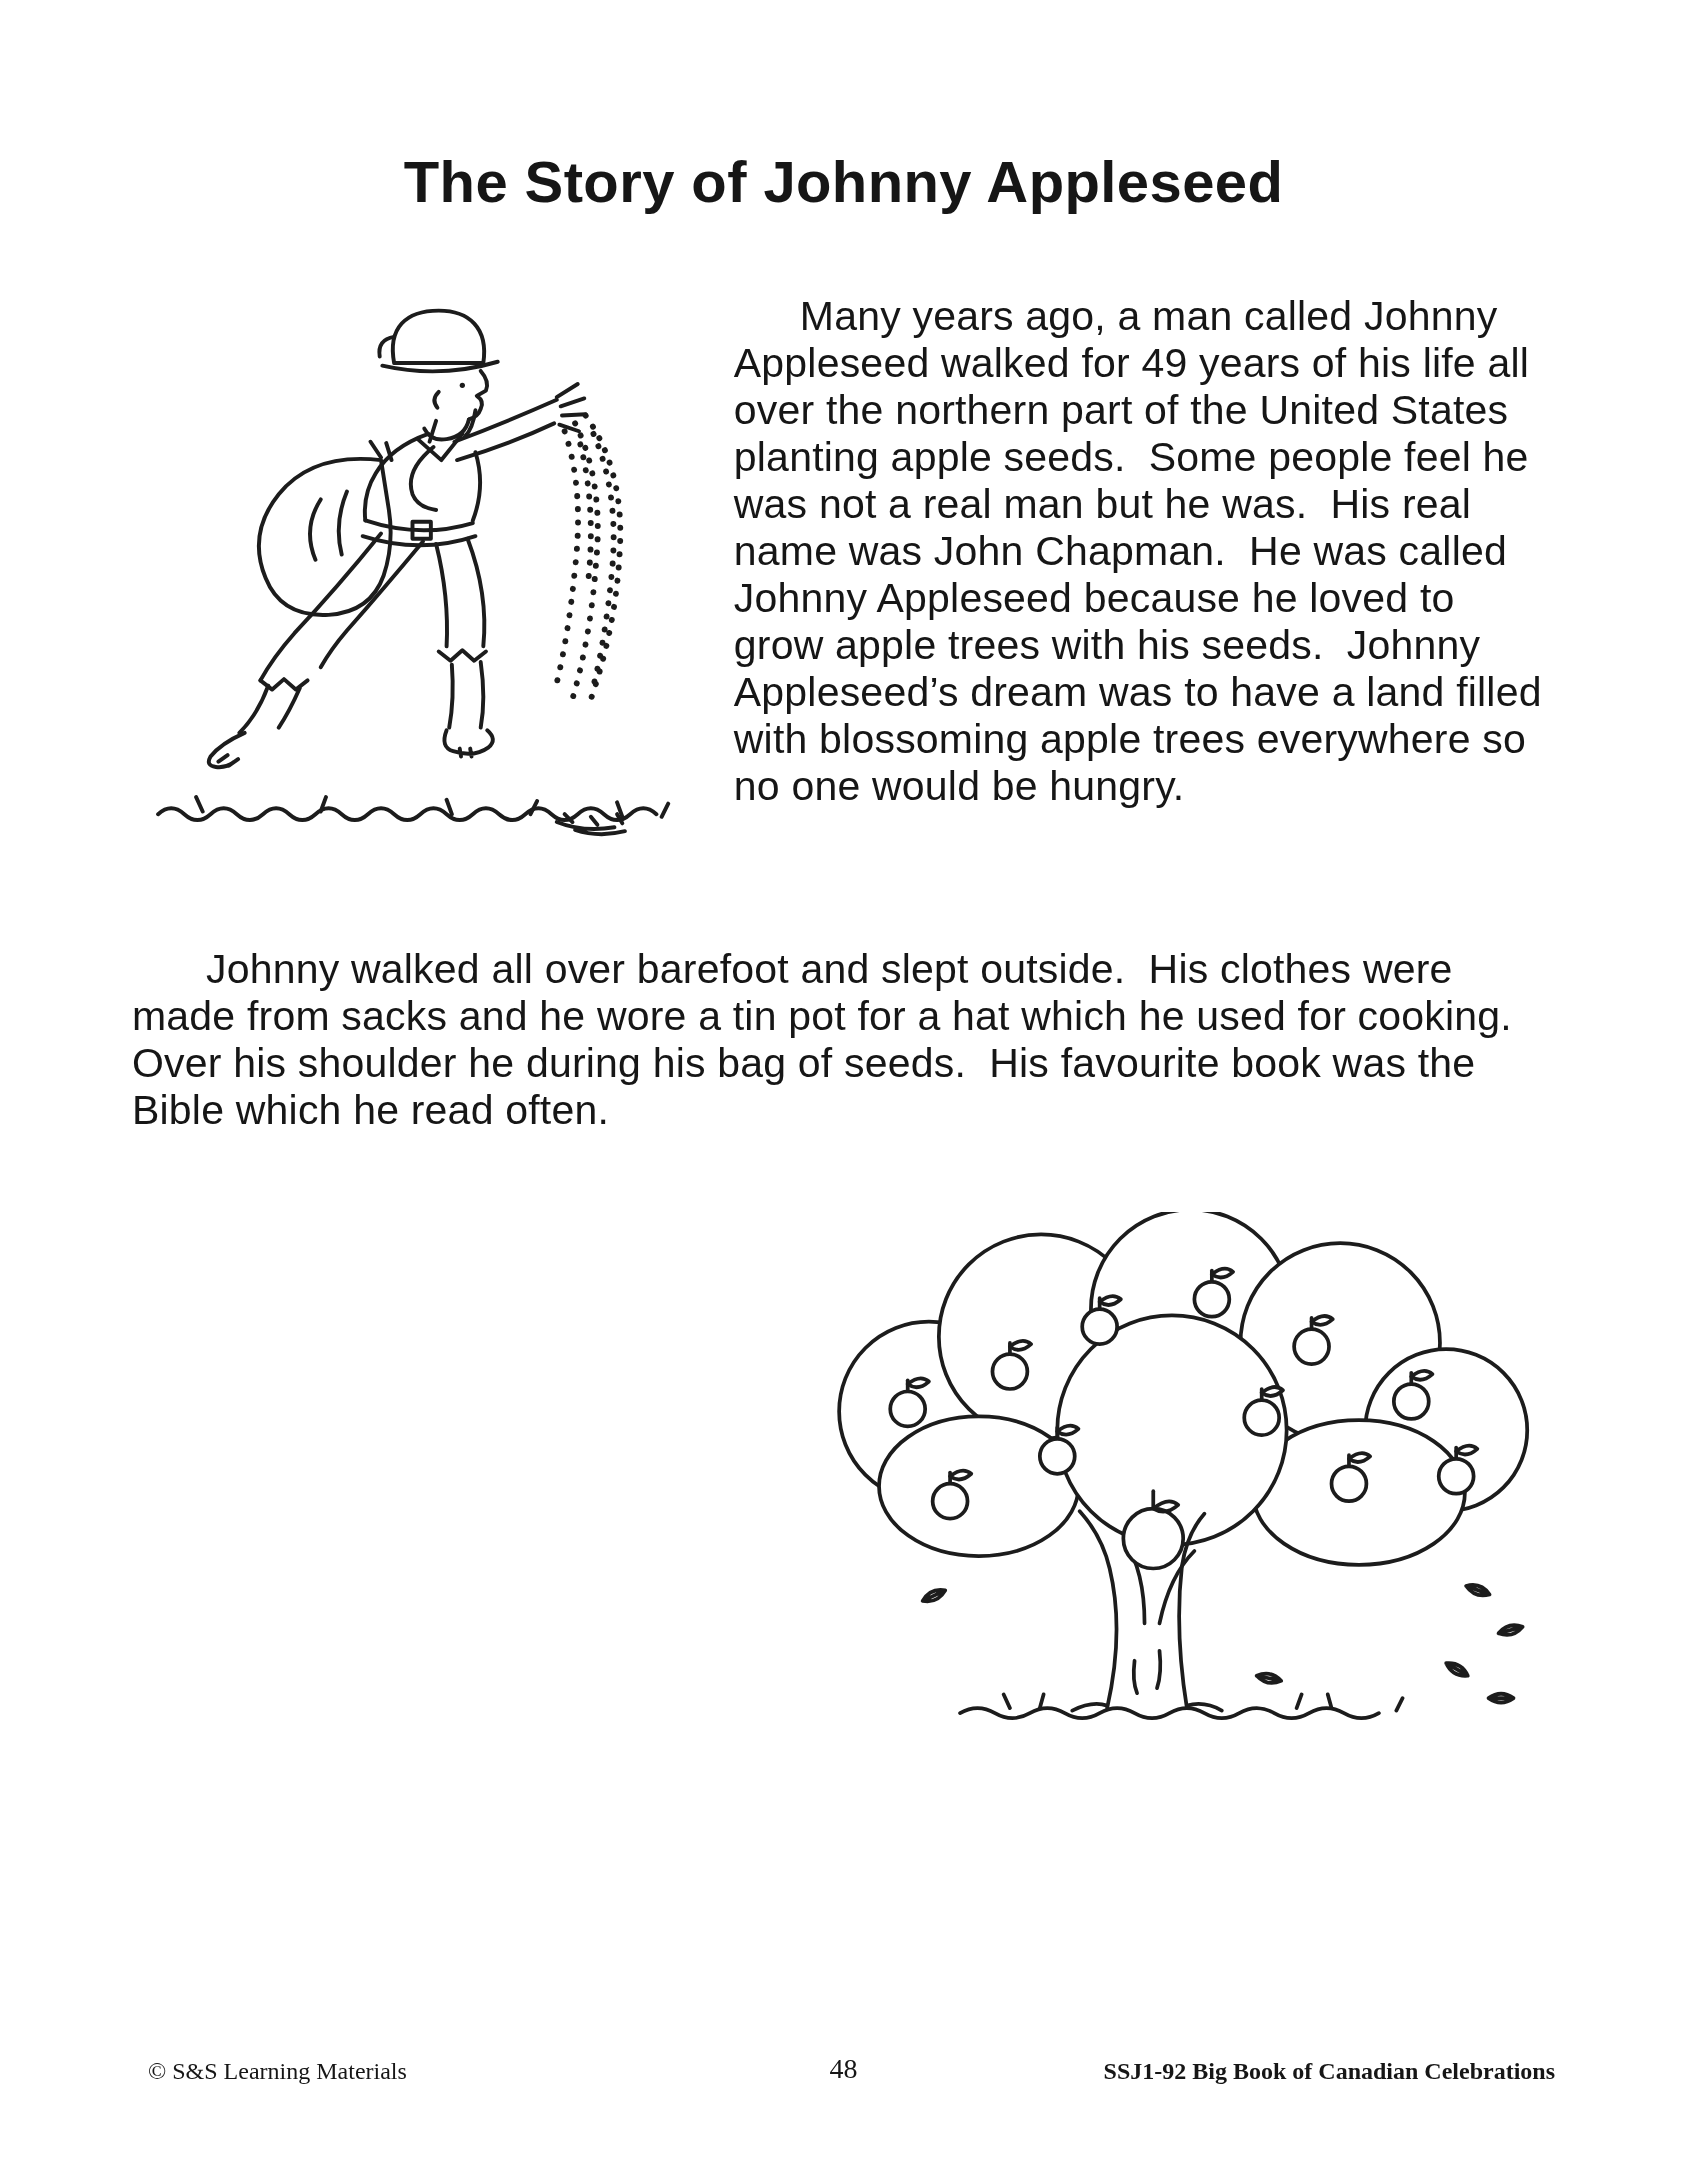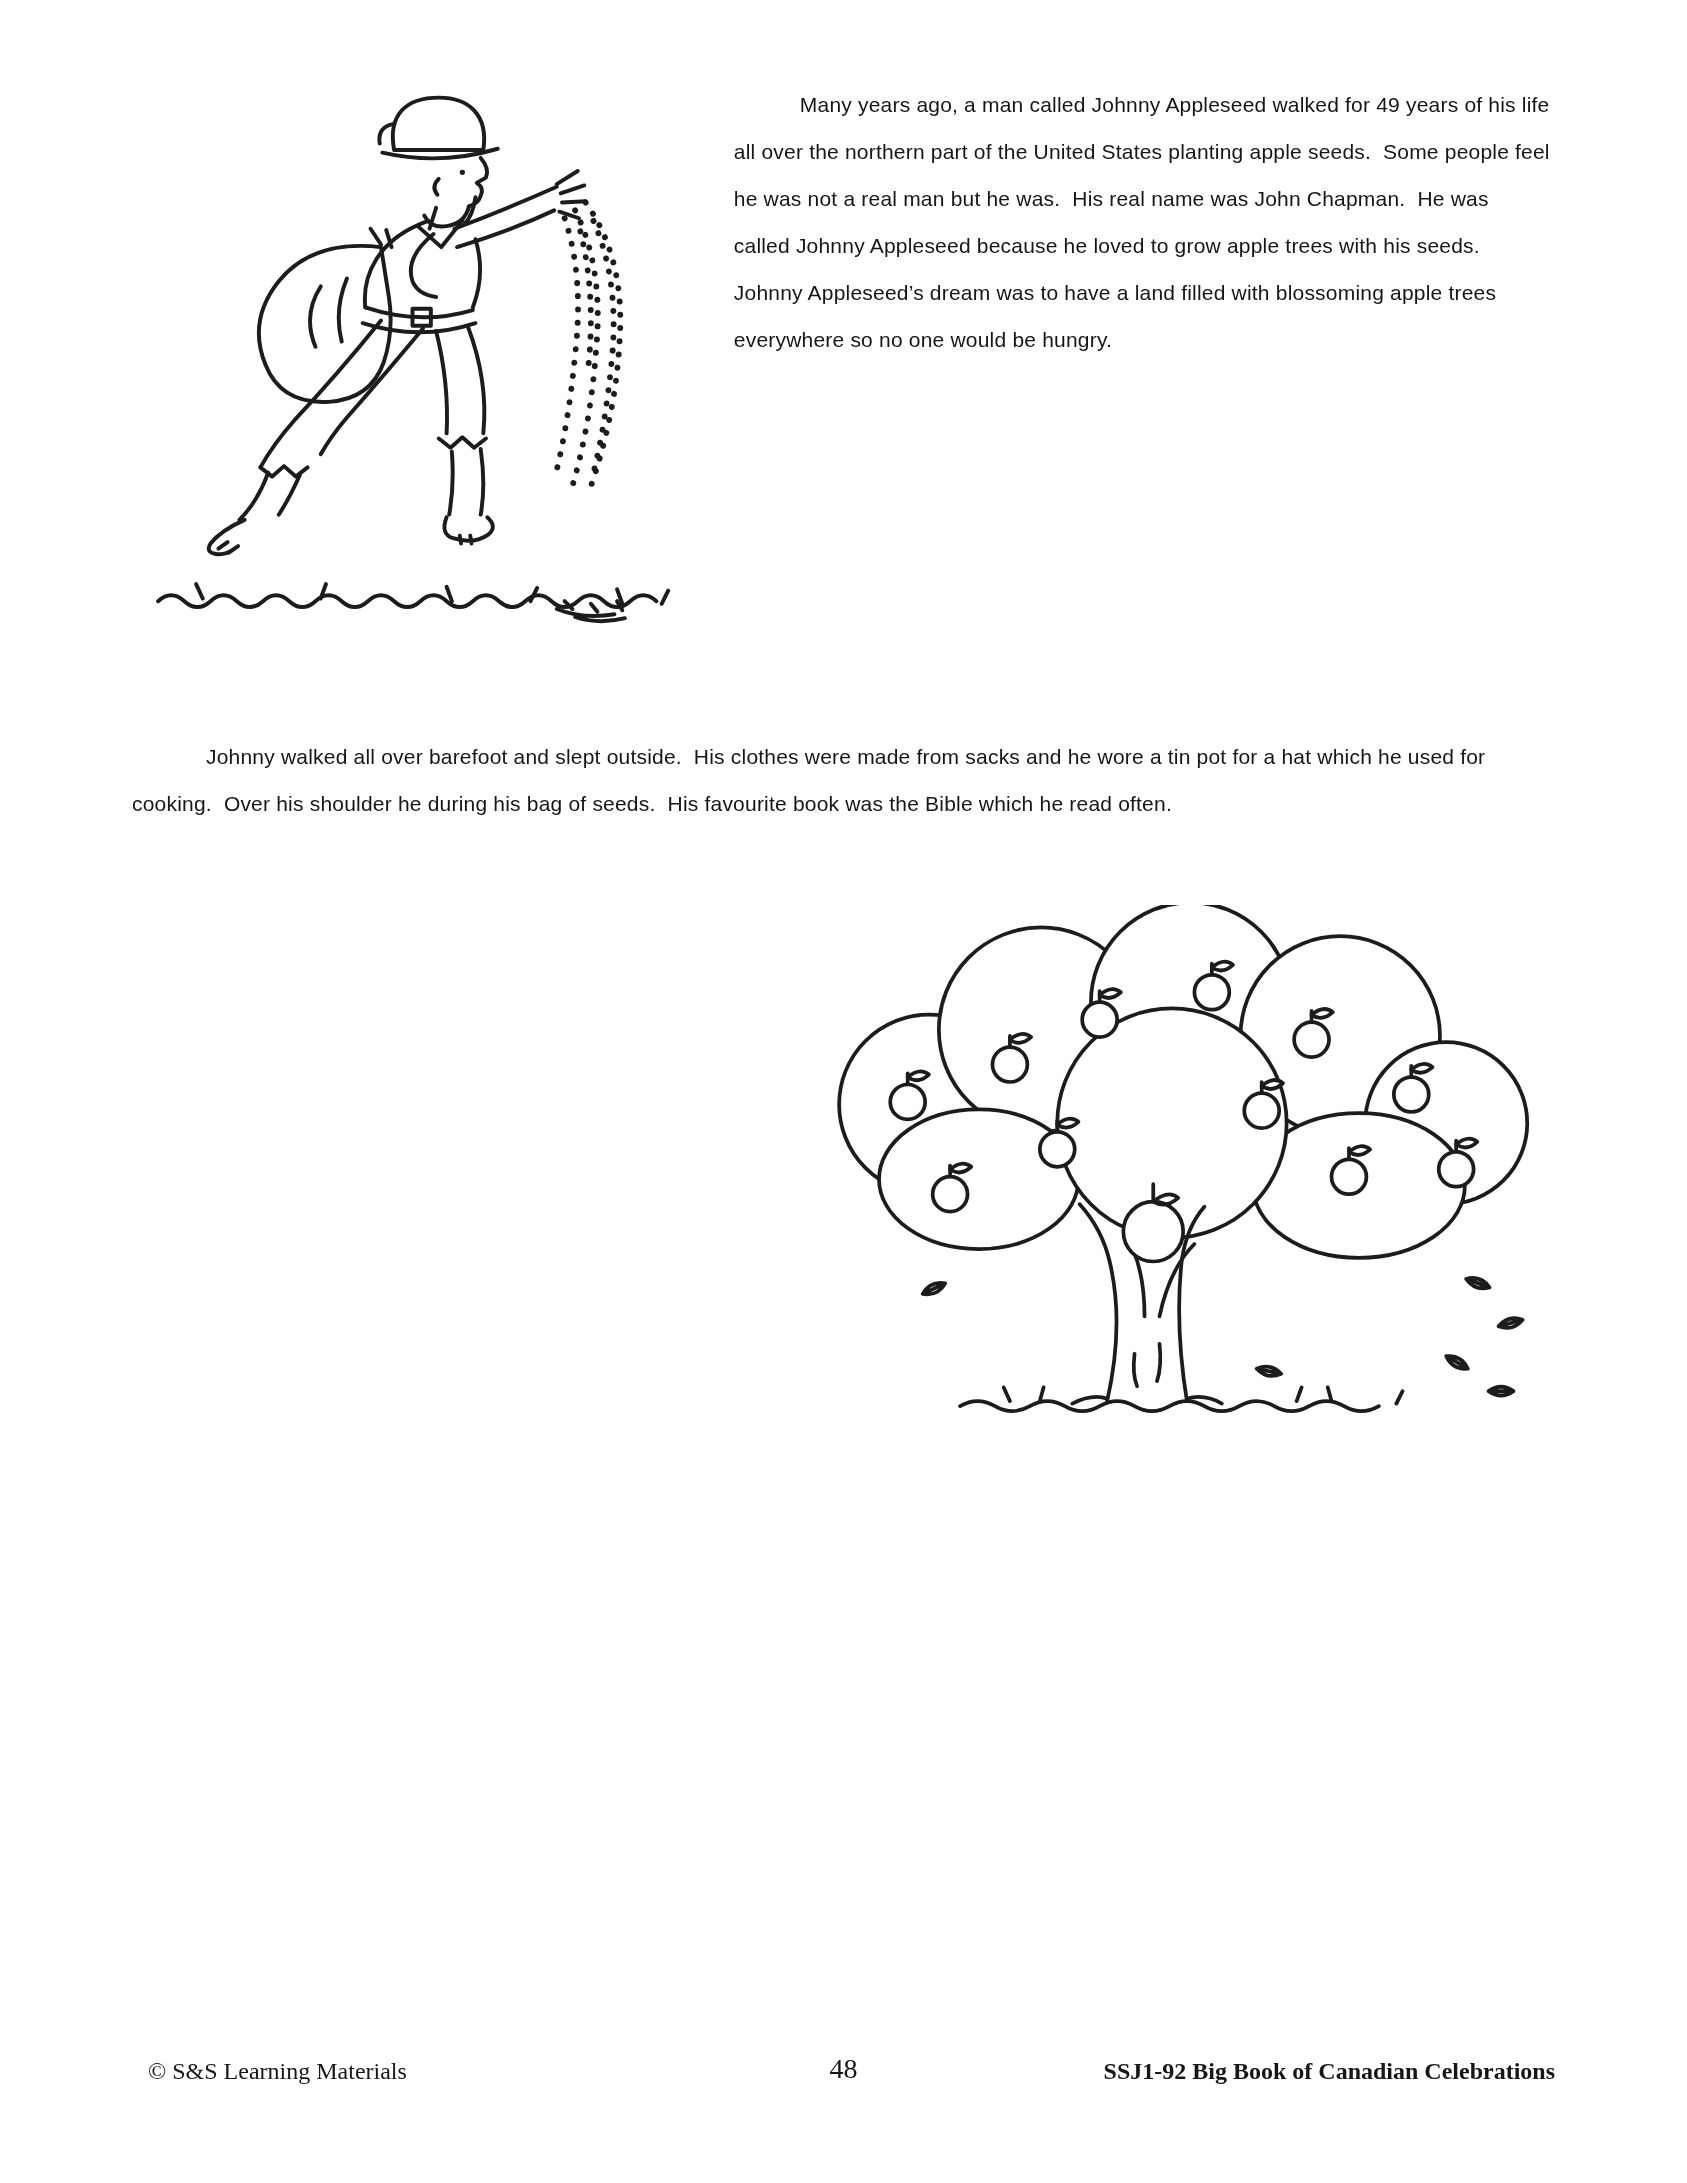--- a/index.html
+++ b/index.html
@@ -7,21 +7,21 @@
     width:1687px;height:2183px;background:#ffffff;color:#161616;
     font-family:"Liberation Sans","DejaVu Sans",sans-serif;
     position:relative;overflow:hidden;
   }
   .page{position:absolute;inset:0;padding:0 132px;box-sizing:border-box;}
   .title{
     text-align:center;margin:152px 0 0 0;
     font-size:58px;font-weight:bold;letter-spacing:0.4px;line-height:1.05;
   }
   .para{
-    font-size:21px;line-height:47px;letter-spacing:0.2px;
+    font-size:41px;line-height:47px;letter-spacing:0.2px;
     white-space:pre-wrap;margin:0;
   }
   .indent{text-indent:74px;}
   .indent-sm{text-indent:66px;}
   .section-top{display:flex;align-items:flex-start;margin-top:74px;}
   .figure-sower{flex:0 0 577px;margin-left:-8.2px;}
   .figure-sower svg{display:block;width:577px;height:577px;}
   .p1-col{flex:1;margin-left:33px;max-width:816px;margin-top:6.6px;}
   .section-mid{margin-top:82px;}
   .section-bottom{display:flex;align-items:flex-start;margin-top:78px;}
@@ -35,20 +35,21 @@
   .footer .left{position:absolute;left:16px;top:5px;font-weight:normal;font-size:24px;}
   .footer .center{position:absolute;left:50%;transform:translateX(-50%);top:0;font-size:28px;}
   .footer .right{position:absolute;right:0;top:5px;font-weight:bold;font-size:24px;}
   .ink{stroke:#1c1c1c;fill:none;stroke-linecap:round;stroke-linejoin:round;}
 </style>
 </head>
 <body>
 
 <div class="page">
 
+  <h1 class="title">The Story of Johnny Appleseed</h1>
 
   <div class="section-top">
     <div class="figure-sower" title="Johnny Appleseed scattering apple seeds">
       <svg viewBox="0 0 440 440">
         <g class="ink" stroke-width="3">
 
           <path fill="#fff" d="M196,132 q-52,-6 -78,26 q-24,30 -10,64 q12,30 48,28 q32,-2 42,-30 q8,-24 4,-50 z"></path>
           <path d="M150,162 q-14,22 -4,46 M170,156 q-10,24 -4,48 M196,130 l-8,-12 M204,132 l-4,-13"></path>
 
           <path d="M232,112 q-28,10 -40,30 q-10,16 -8,36"></path>

